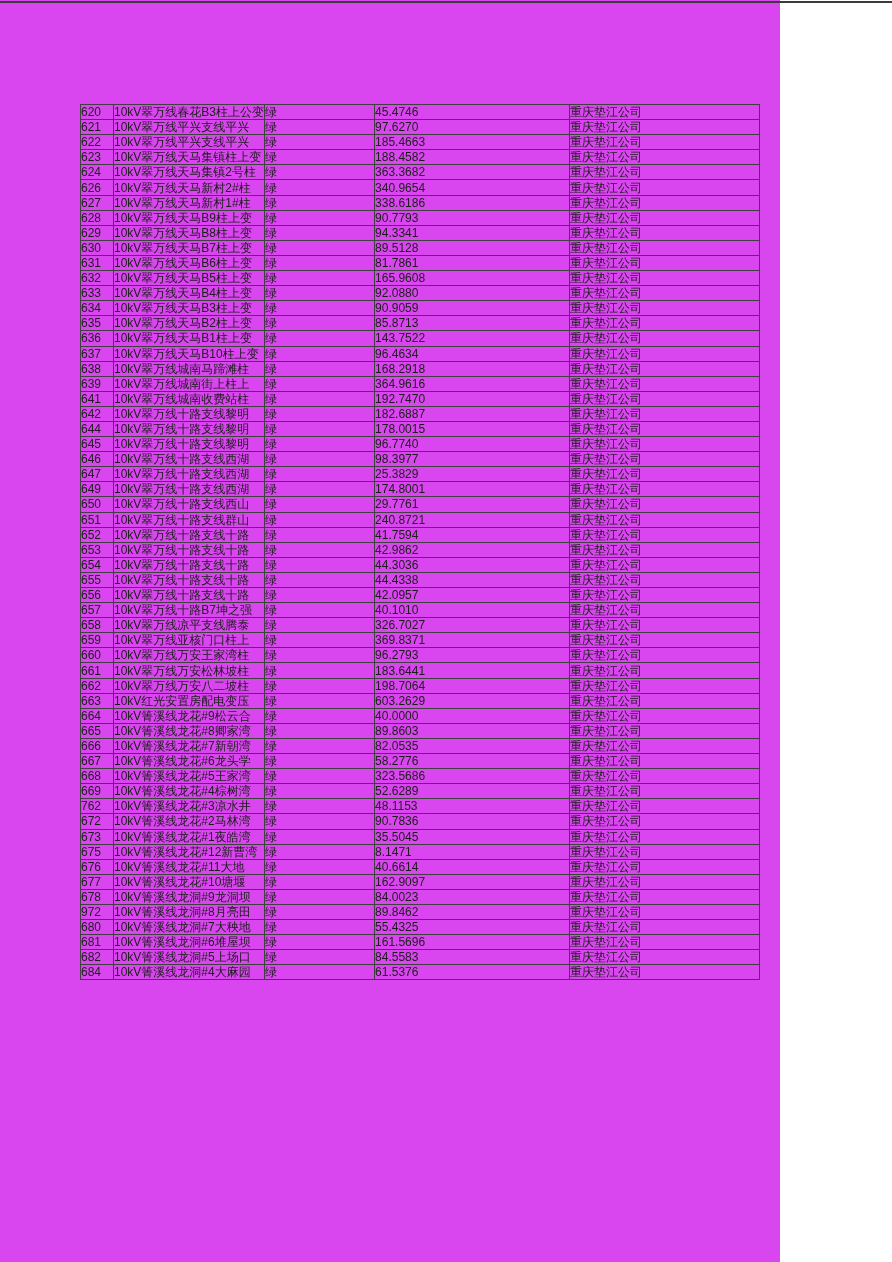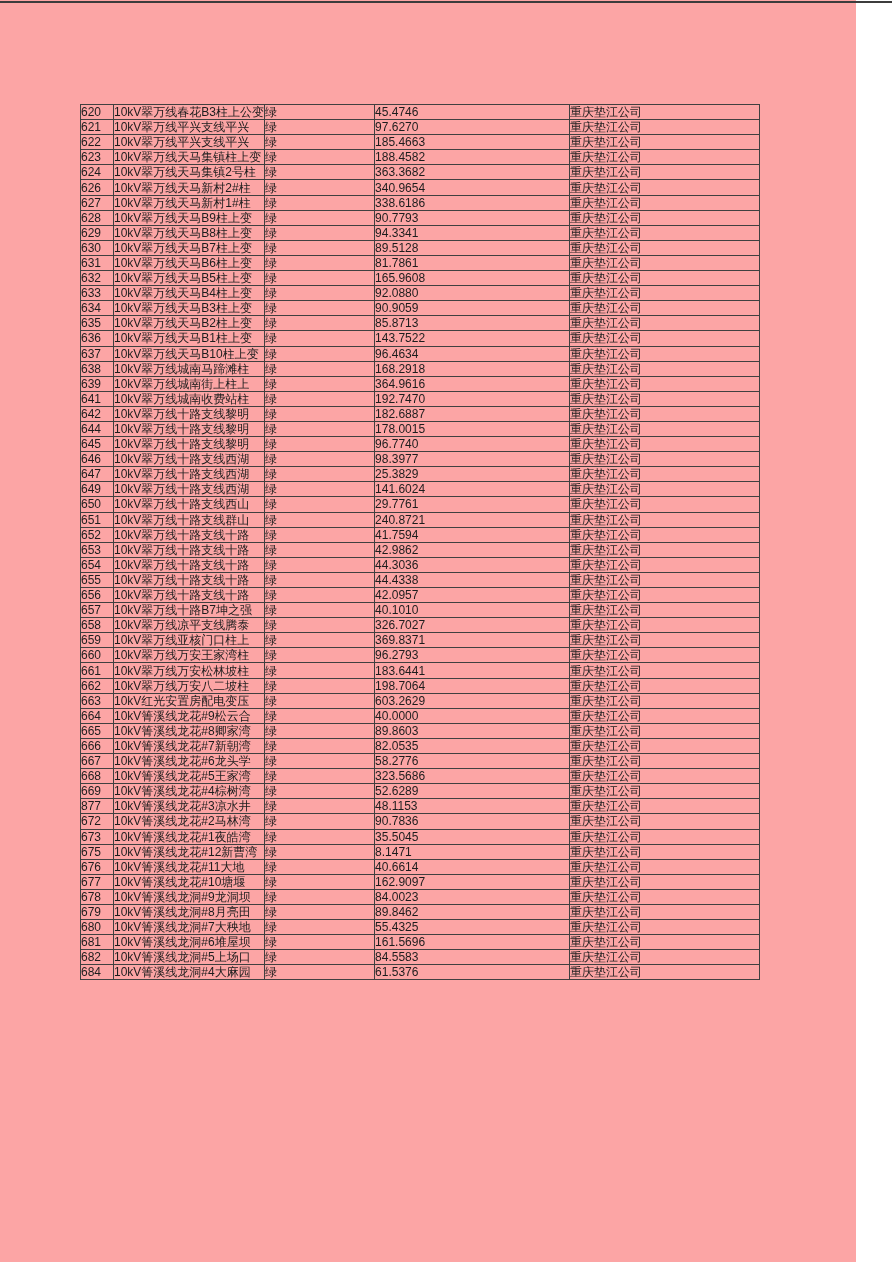--- a/index.html
+++ b/index.html
@@ -6,23 +6,23 @@
     margin: 0;
     padding: 0;
     background: #ffffff;
     width: 892px;
     height: 1262px;
     overflow: hidden;
     font-family: "Liberation Sans", "DejaVu Sans", sans-serif;
   }
   .page {
     position: relative;
-    width: 856px;
+    width: 780px;
     height: 1262px;
-    background: #fca5a5;
+    background: #d946ef;
   }
   .top-rule {
     position: absolute;
     left: 0;
     top: 1px;
     width: 892px;
     height: 2px;
     background: #3c3c3c;
   }
   .sheet {
@@ -274,21 +274,21 @@
     <td class="c-status">绿</td>
     <td class="c-value">25.3829</td>
     <td class="c-company">重庆垫江公司</td>
   </tr>
 
 
   <tr>
     <td class="c-num">649</td>
     <td class="c-desc">10kV翠万线十路支线西湖</td>
     <td class="c-status">绿</td>
-    <td class="c-value">141.6024</td>
+    <td class="c-value">174.8001</td>
     <td class="c-company">重庆垫江公司</td>
   </tr>
 
   <tr>
     <td class="c-num">650</td>
     <td class="c-desc">10kV翠万线十路支线西山</td>
     <td class="c-status">绿</td>
     <td class="c-value">29.7761</td>
     <td class="c-company">重庆垫江公司</td>
   </tr>
@@ -440,21 +440,21 @@
   <tr>
     <td class="c-num">669</td>
     <td class="c-desc">10kV箐溪线龙花#4棕树湾</td>
     <td class="c-status">绿</td>
     <td class="c-value">52.6289</td>
     <td class="c-company">重庆垫江公司</td>
   </tr>
 
 
   <tr>
-    <td class="c-num">877</td>
+    <td class="c-num">762</td>
     <td class="c-desc">10kV箐溪线龙花#3凉水井</td>
     <td class="c-status">绿</td>
     <td class="c-value">48.1153</td>
     <td class="c-company">重庆垫江公司</td>
   </tr>
 
   <tr>
     <td class="c-num">672</td>
     <td class="c-desc">10kV箐溪线龙花#2马林湾</td>
     <td class="c-status">绿</td>
@@ -497,21 +497,21 @@
 
   <tr>
     <td class="c-num">678</td>
     <td class="c-desc">10kV箐溪线龙洞#9龙洞坝</td>
     <td class="c-status">绿</td>
     <td class="c-value">84.0023</td>
     <td class="c-company">重庆垫江公司</td>
   </tr>
 
   <tr>
-    <td class="c-num">679</td>
+    <td class="c-num">972</td>
     <td class="c-desc">10kV箐溪线龙洞#8月亮田</td>
     <td class="c-status">绿</td>
     <td class="c-value">89.8462</td>
     <td class="c-company">重庆垫江公司</td>
   </tr>
 
   <tr>
     <td class="c-num">680</td>
     <td class="c-desc">10kV箐溪线龙洞#7大秧地</td>
     <td class="c-status">绿</td>

